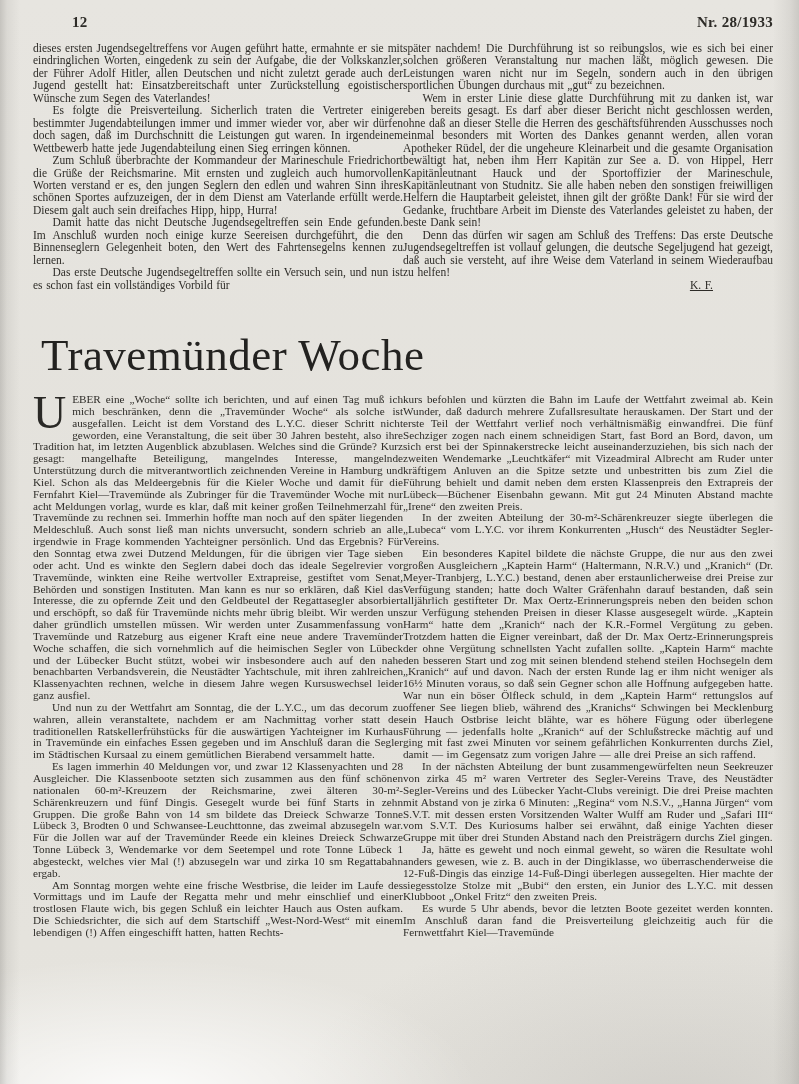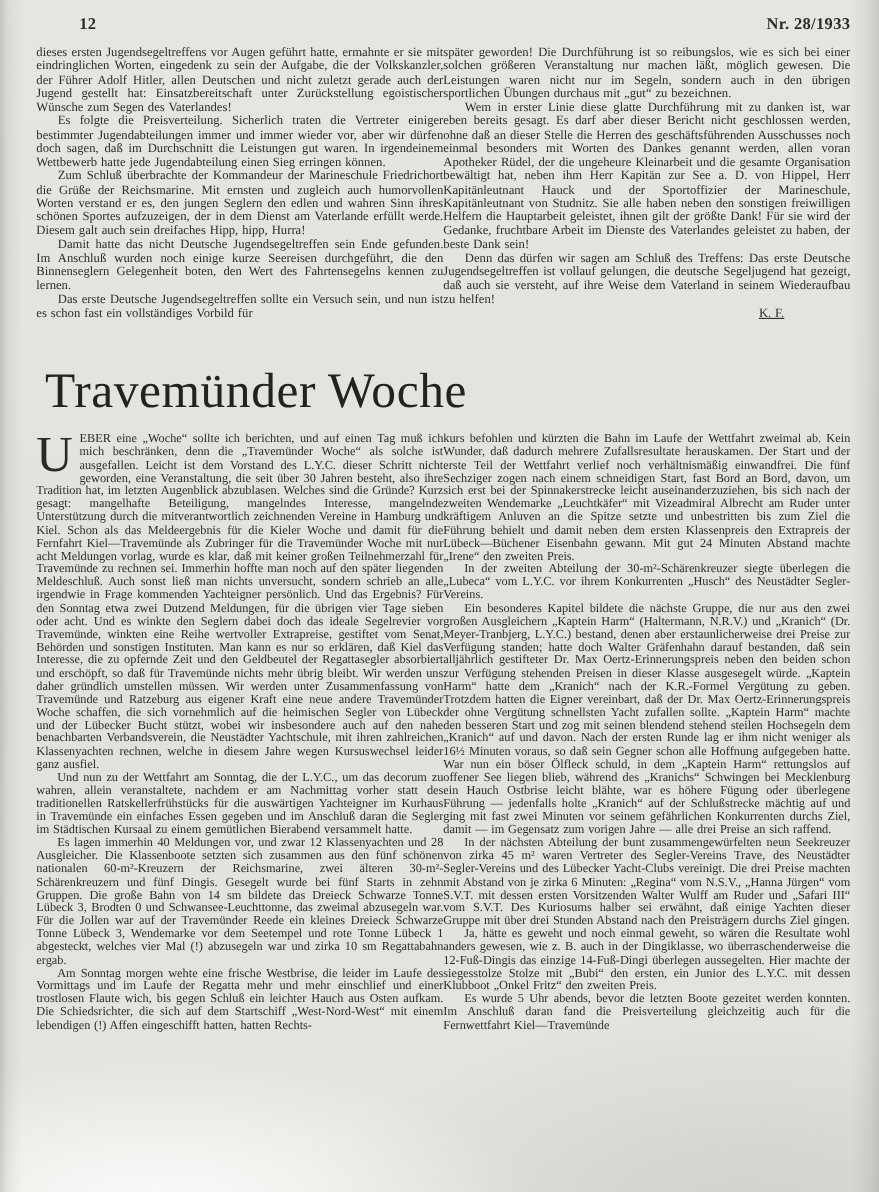--- a/index.html
+++ b/index.html
@@ -69,21 +69,21 @@
     <div class="cols">
       <div class="col cont-first plist">
           <p class="para">dieses ersten Jugendsegeltreffens vor Augen geführt hatte, ermahnte er sie mit eindringlichen Worten, eingedenk zu sein der Aufgabe, die der Volkskanzler, der Führer Adolf Hitler, allen Deutschen und nicht zuletzt gerade auch der Jugend gestellt hat: Einsatzbereitschaft unter Zurückstellung egoistischer Wünsche zum Segen des Vaterlandes!</p>
           <p class="para">Es folgte die Preisverteilung. Sicherlich traten die Vertreter einiger bestimmter Jugendabteilungen immer und immer wieder vor, aber wir dürfen doch sagen, daß im Durchschnitt die Leistungen gut waren. In irgendeinem Wettbewerb hatte jede Jugendabteilung einen Sieg erringen können.</p>
           <p class="para">Zum Schluß überbrachte der Kommandeur der Marineschule Friedrichort die Grüße der Reichsmarine. Mit ernsten und zugleich auch humorvollen Worten verstand er es, den jungen Seglern den edlen und wahren Sinn ihres schönen Sportes aufzuzeigen, der in dem Dienst am Vaterlande erfüllt werde. Diesem galt auch sein dreifaches Hipp, hipp, Hurra!</p>
           <p class="para">Damit hatte das nicht Deutsche Jugendsegeltreffen sein Ende gefunden. Im Anschluß wurden noch einige kurze Seereisen durchgeführt, die den Binnenseglern Gelegenheit boten, den Wert des Fahrtensegelns kennen zu lernen.</p>
           <p class="para">Das erste Deutsche Jugendsegeltreffen sollte ein Versuch sein, und nun ist es schon fast ein vollständiges Vorbild für</p>
         </div>
       <div class="col">
         <div class="cont-first plist">
-            <p class="para">später geworden! Die Durchführung ist so reibungslos, wie es sich bei einer solchen größeren Veranstaltung nur machen läßt, möglich gewesen. Die Leistungen waren nicht nur im Segeln, sondern auch in den übrigen sportlichen Übungen durchaus mit „gut“ zu bezeichnen.</p>
+            <p class="para">später nachdem! Die Durchführung ist so reibungslos, wie es sich bei einer solchen größeren Veranstaltung nur machen läßt, möglich gewesen. Die Leistungen waren nicht nur im Segeln, sondern auch in den übrigen sportlichen Übungen durchaus mit „gut“ zu bezeichnen.</p>
             <p class="para">Wem in erster Linie diese glatte Durchführung mit zu danken ist, war eben bereits gesagt. Es darf aber dieser Bericht nicht geschlossen werden, ohne daß an dieser Stelle die Herren des geschäftsführenden Ausschusses noch einmal besonders mit Worten des Dankes genannt werden, allen voran Apotheker Rüdel, der die ungeheure Kleinarbeit und die gesamte Organisation bewältigt hat, neben ihm Herr Kapitän zur See a. D. von Hippel, Herr Kapitänleutnant Hauck und der Sportoffizier der Marineschule, Kapitänleutnant von Studnitz. Sie alle haben neben den sonstigen freiwilligen Helfern die Hauptarbeit geleistet, ihnen gilt der größte Dank! Für sie wird der Gedanke, fruchtbare Arbeit im Dienste des Vaterlandes geleistet zu haben, der beste Dank sein!</p>
             <p class="para">Denn das dürfen wir sagen am Schluß des Treffens: Das erste Deutsche Jugendsegeltreffen ist vollauf gelungen, die deutsche Segeljugend hat gezeigt, daß auch sie versteht, auf ihre Weise dem Vaterland in seinem Wiederaufbau zu helfen!</p>
           </div>
         <div class="signature">K. F.</div>
       </div>
     </div>
   </div>
 
   <h1 class="headline">Travemünder Woche</h1>
 

